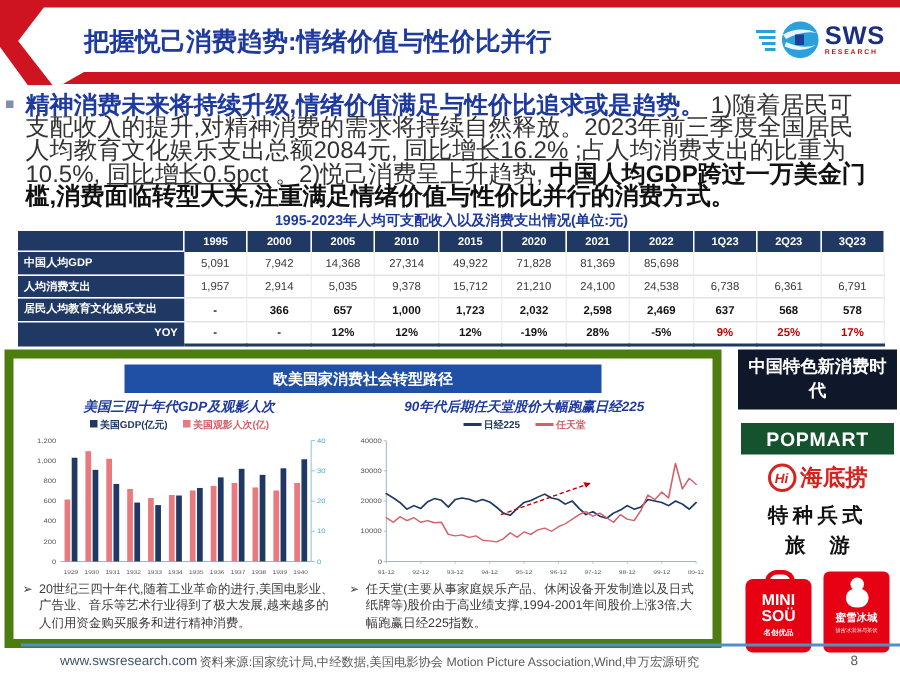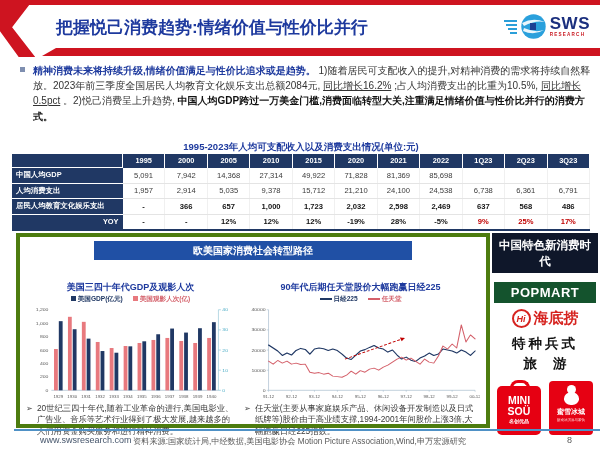--- a/index.html
+++ b/index.html
@@ -14,21 +14,21 @@
   .page-title{position:absolute;left:56px;top:16px;font-size:17px;font-weight:bold;color:#1e3a9e;}
   .logo{position:absolute;right:10px;top:13px;display:flex;align-items:center;gap:3px;justify-content:flex-end;}
   .logo-bars{display:flex;flex-direction:column;gap:2px;align-items:flex-end;}
   .logo-bars i{display:block;height:2px;background:#2b9fd9;}
   .logo-bars i:nth-child(1){width:13px}.logo-bars i:nth-child(2){width:11px}
   .logo-bars i:nth-child(3){width:9px}.logo-bars i:nth-child(4){width:7px}
   .logo-text{display:flex;flex-direction:column;line-height:1;}
   .logo-sws{font-size:17px;font-weight:900;color:#1b2f7e;letter-spacing:.5px;}
   .logo-research{font-size:4.6px;font-weight:bold;color:#c8161e;letter-spacing:1.2px;margin-top:1px;}
   
-  .intro{position:absolute;left:20px;top:63px;width:566px;font-size:10px;line-height:15.2px;
+  .intro{position:absolute;left:4px;top:63px;width:566px;font-size:16px;line-height:15.2px;
          color:#333;padding-left:13px;}
   .intro .bullet{position:absolute;left:0;top:4px;width:5px;height:5px;background:#7f8fb0;}
   .seg-lead{color:#1e3a9e;font-weight:bold;}
   .seg-und{text-decoration:underline;}
   .seg-bold{font-weight:bold;color:#111;}
   
   .tbl-title{position:absolute;left:12px;top:141px;width:578px;text-align:center;
              font-size:9.5px;font-weight:bold;color:#1e3a9e;}
   table.income{position:absolute;left:12px;top:154px;width:578px;border-collapse:collapse;
                font-size:7.6px;color:#3a3a3a;border-bottom:2px solid #203864;table-layout:fixed;}
@@ -36,29 +36,29 @@
   table.income thead th{background:#203864;color:#fff;font-weight:bold;height:13px;
                         border-right:1.5px solid #fff;font-size:7.4px;}
   table.income thead th.corner{width:110px;}
   table.income tbody th{background:#203864;color:#fff;text-align:left;padding:0 4px;height:14.5px;
                         font-weight:bold;border-top:1px solid #fff;font-size:7.4px;}
   table.income tbody td{text-align:center;height:14.5px;border-bottom:.5px solid #e4e4e4;
                         border-right:.5px solid #f0f0f0;background:#fff;}
   table.income td.b{font-weight:bold;color:#141414;}
   table.income td.red{color:#c00000;font-weight:bold;}
   
-  .panel{position:absolute;left:16px;top:233px;width:466px;height:187px;
-         border:4px solid #4d7c0f;background:#fff;}
+  .panel{position:absolute;left:3px;top:233px;width:466px;height:187px;
+         border:6px solid #4d7c0f;background:#fff;}
   .banner{width:318px;margin:4px auto 1px;background:#2050a5;color:#fff;font-size:10px;
           font-weight:bold;text-align:center;padding:2.5px 0;}
   .charts-row{display:flex;padding:0 2px;}
   .chart-col{display:flex;flex-direction:column;align-items:center;}
   .chart-col.left{width:217px;}
   .chart-col.right{width:243px;}
-  .chart-title{font-size:9px;font-weight:bold;color:#1e3a9e;margin-top:20px;}
+  .chart-title{font-size:9px;font-weight:bold;color:#1e3a9e;margin-top:2px;font-style:italic;}
   .legend{display:flex;gap:10px;align-items:center;font-size:6.6px;font-weight:bold;margin:1px 0 0;}
   .lg-sq{display:inline-block;width:5px;height:5px;margin-right:2px;}
   .lg-line{display:inline-block;width:12px;height:2px;margin-right:2px;vertical-align:middle;}
   .lg-navy{color:#203864}.lg-red{color:#d4606a}
   svg text{font-family:"Liberation Sans",sans-serif;}
   .notes-row{display:flex;padding:2px 6px 0;}
   .note{position:relative;font-size:8.3px;line-height:11.3px;color:#3a3a3a;padding-left:11px;}
   .note .mk{position:absolute;left:0;top:0;color:#444;font-size:8px;}
   .note.left{width:205px;margin-right:8px;}
   .note.right{width:232px;}
@@ -189,21 +189,21 @@
           <td class="b">-</td>
           <td class="b">366</td>
           <td class="b">657</td>
           <td class="b">1,000</td>
           <td class="b">1,723</td>
           <td class="b">2,032</td>
           <td class="b">2,598</td>
           <td class="b">2,469</td>
           <td class="b">637</td>
           <td class="b">568</td>
-          <td class="b">486</td>
+          <td class="b">578</td>
         </tr>
         <tr>
           <th style="text-align: right;">YOY</th>
           <td class="b">-</td>
           <td class="b">-</td>
           <td class="b">12%</td>
           <td class="b">12%</td>
           <td class="b">12%</td>
           <td class="b">-19%</td>
           <td class="b">28%</td>

